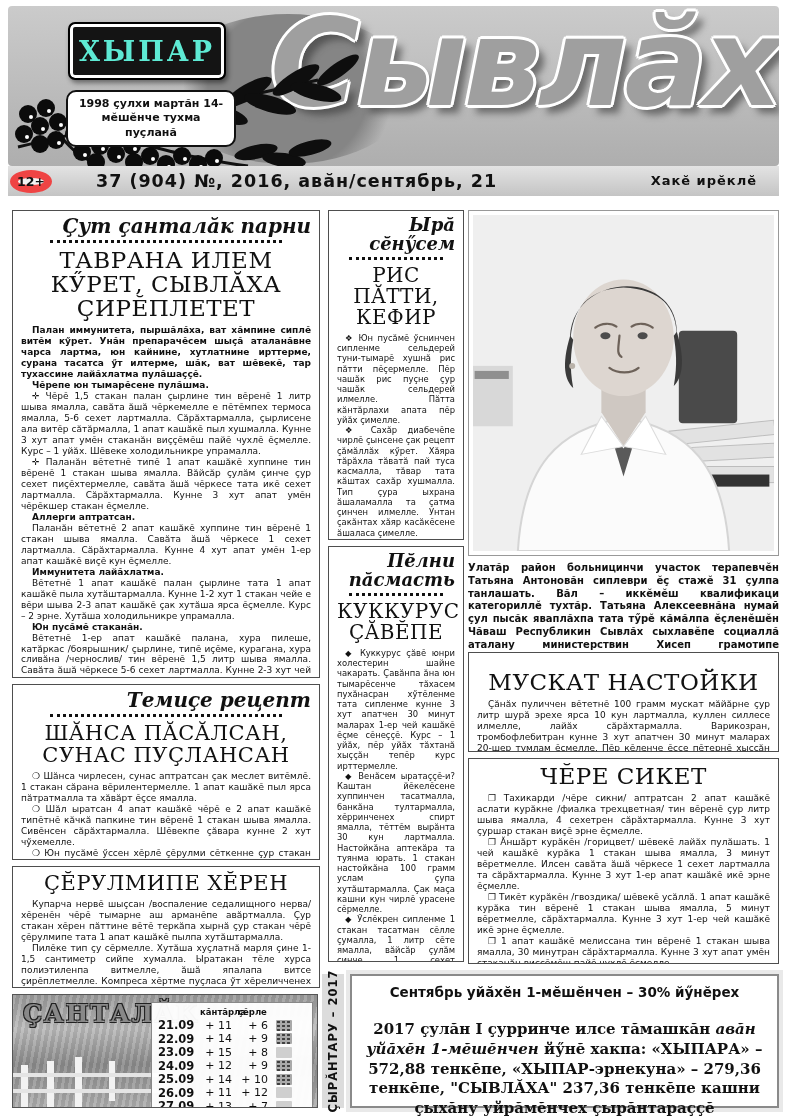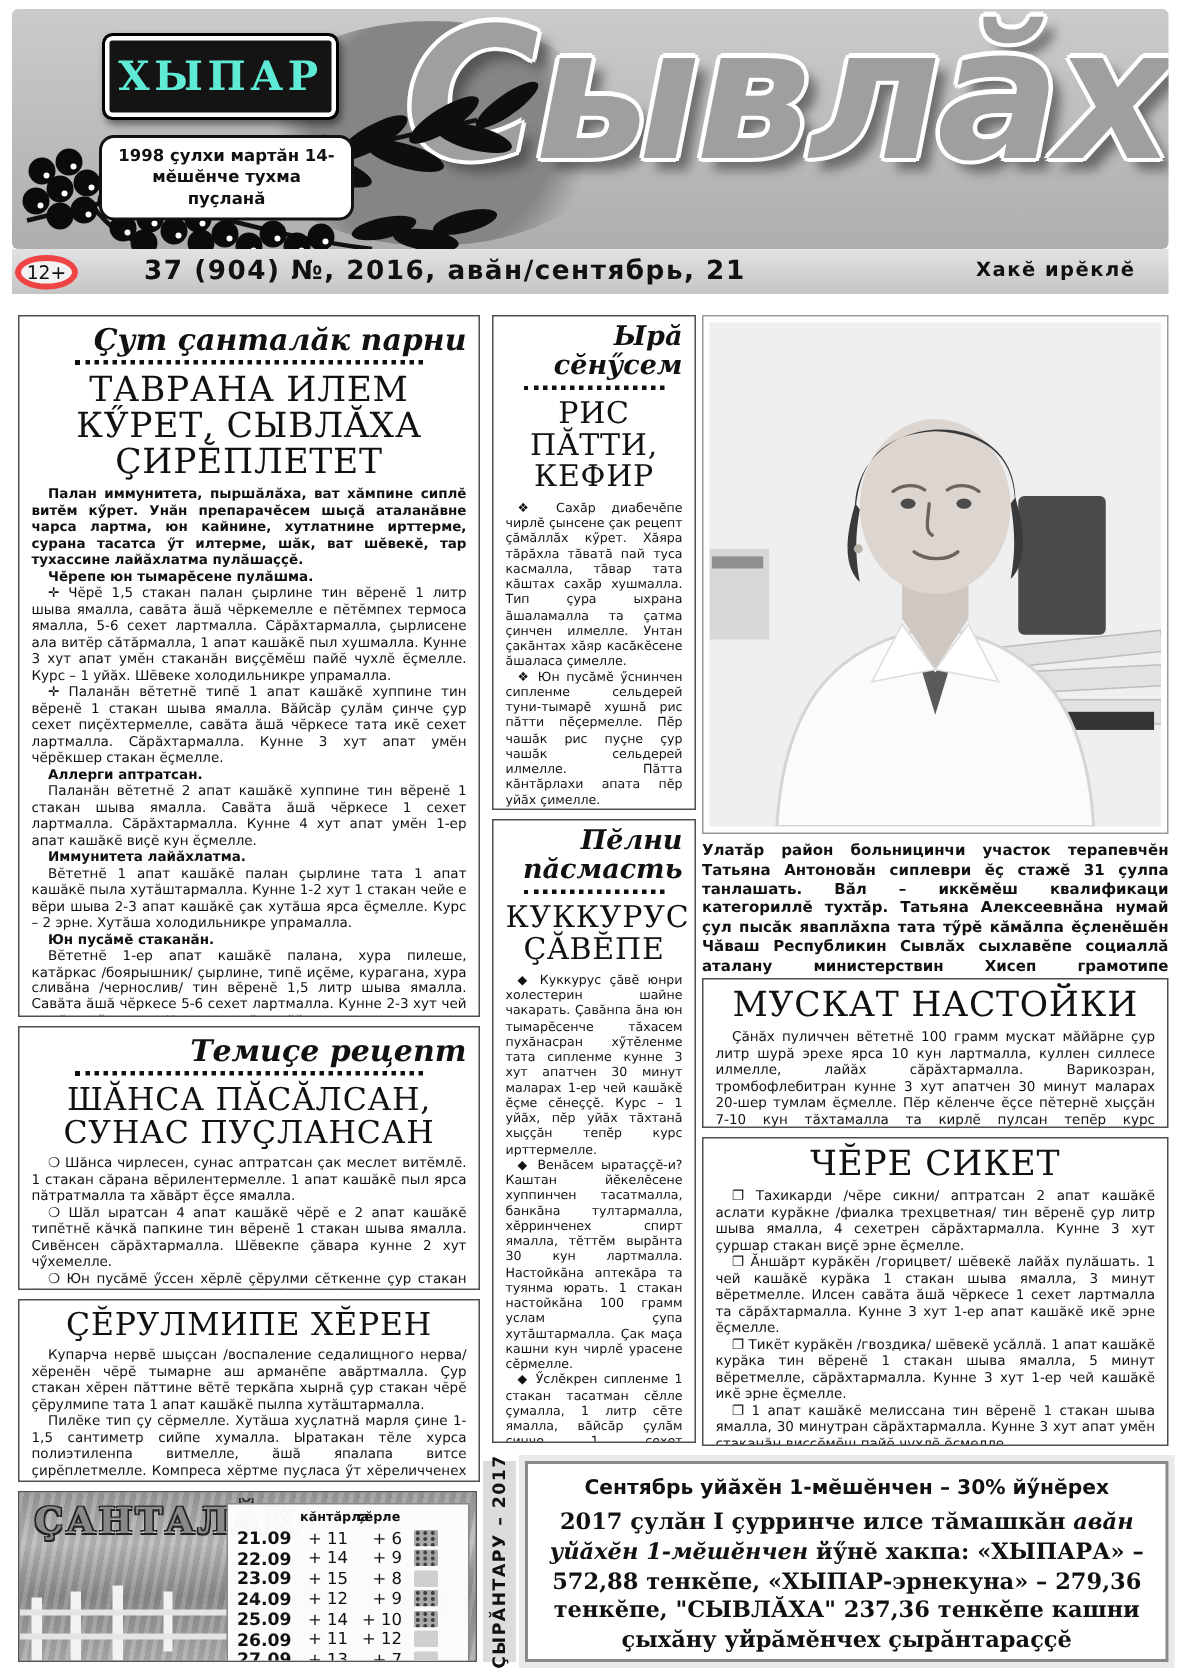--- a/index.html
+++ b/index.html
@@ -20,22 +20,22 @@
         color:#5eead4;display:flex;align-items:center;justify-content:center;font-weight:bold;
         font-size:27px;letter-spacing:3px;font-family:"DejaVu Serif",serif}
   .founded{position:absolute;left:58px;top:84px;width:170px;background:#fff;border:2px solid #111;
            border-radius:10px;padding:5px 8px;font-weight:bold;font-size:11px;text-align:center;
            line-height:1.3;box-sizing:border-box}
   .branch{position:absolute;left:-10px;top:46px;width:450px;height:120px}
   .infobar{position:absolute;left:8px;top:166px;width:771px;height:30px;
            background:linear-gradient(180deg,#e3e3e3,#c4c4c4)}
   .issue{position:absolute;left:88px;top:0;line-height:30px;font-weight:bold;font-size:17.5px;letter-spacing:1px}
   .price{position:absolute;right:22px;top:0;line-height:30px;font-weight:bold;font-size:13px;letter-spacing:1px}
-  .badge{position:absolute;left:10px;top:170px;width:42px;height:23px;border:4px solid #ef4444;border-radius:50%;
-         background:#f2f2f2;display:flex;align-items:center;justify-content:center;font-weight:normal;
+  .badge{position:absolute;left:10px;top:170px;width:42px;height:23px;border:8px solid #ef4444;border-radius:50%;
+         background:#f2f2f2;display:flex;align-items:center;justify-content:center;font-weight:bold;
          font-size:12.5px;z-index:6;box-sizing:border-box}
 
   
   .box{position:absolute;border:1px solid #4e4e4e;background:#fff;padding:5px 8px;
        overflow:hidden;box-sizing:border-box}
   .kicker{font-family:"DejaVu Serif",serif;font-style:italic;font-weight:bold;
           font-size:20px;text-align:right;line-height:1.05}
   .kicker.sm{font-size:18px}
   .dots{width:80%;margin:2px auto 5px;border-bottom:3px dotted #111;height:1px}
   .headline{font-family:"DejaVu Serif",serif;font-weight:normal;font-size:23px;text-align:center;
@@ -75,21 +75,21 @@
       background-image:radial-gradient(circle,#3f3f3f 1.1px,rgba(0,0,0,0) 1.5px);background-size:5px 4px}
 
   
   .vlabel{position:absolute;left:322px;top:974px;width:22px;height:134px;background:#dcdcdc;
           display:flex;align-items:center;justify-content:center}
   .vlabel span{transform:rotate(-90deg);white-space:nowrap;font-weight:bold;font-size:11.5px;letter-spacing:1px}
   .adbox{position:absolute;left:350px;top:974px;width:429px;height:134px;border:2px solid #8a8a8a;
          box-shadow:0 0 0 4px #e9e9e9;background:#fff;box-sizing:border-box;
          padding:5px 12px;text-align:center}
   .ad-title{font-family:"DejaVu Serif",serif;font-size:25px;line-height:1.05;letter-spacing:1px}
-  .ad-sub{font-weight:bold;font-size:13.5px;margin:3px 0 5px}
+  .ad-sub{font-weight:bold;font-size:13.5px;margin:3px 0 20px}
   .ad-body{font-family:"DejaVu Serif",serif;font-weight:bold;font-size:15px;line-height:1.32}
   .ad-body .it{font-style:italic}
 </style>
 </head>
 <body>
 
 <div class="masthead">
   <div class="blob"></div>
   <div class="big-title">Сывлăх</div>
   <svg class="branch" viewBox="0 0 450 120">
@@ -264,22 +264,22 @@
       <span class="wicon" data-icon="none"></span>
     </div>
   </div>
 </div>
 
 <div class="box mid" style="left:328px;top:210px;width:136px;height:330px">
   <div class="kicker sm">Ырă сĕнӳсем</div>
   <div class="dots"></div>
   <div class="headline">РИС ПĂТТИ, КЕФИР</div>
   <div class="body">
+    <p>❖ Юн пусăмĕ ӳснинчен сипленме сельдерей туни-тымарĕ хушнă рис пăтти пĕçермелле. Пĕр чашăк рис пуçне çур чашăк сельдерей илмелле. Пăтта кăнтăрлахи апата пĕр уйăх çимелле.</p>
     <p>❖ Сахăр диабечĕпе чирлĕ çынсене çак рецепт çăмăллăх кӳрет. Хăяра тăрăхла тăватă пай туса касмалла, тăвар тата кăштах сахăр хушмалла. Тип çура ыхрана ăшаламалла та çатма çинчен илмелле. Унтан çакăнтах хăяр касăкĕсене ăшаласа çимелле.</p>
-    <p>❖ Юн пусăмĕ ӳснинчен сипленме сельдерей туни-тымарĕ хушнă рис пăтти пĕçермелле. Пĕр чашăк рис пуçне çур чашăк сельдерей илмелле. Пăтта кăнтăрлахи апата пĕр уйăх çимелле.</p>
     <p>❖ Атеросклероз чухне юнри холестерин шайне чакарма кунне 1 хут чĕрĕ пилеш сĕткенне 100-шер грамм 2 эрне ĕçмелле. Анчах варвиттине туртăм пулсан пилеш юрамасть.</p>
   </div>
 </div>
 
 <div class="box mid" style="left:328px;top:546px;width:136px;height:416px">
   <div class="kicker sm">Пĕлни пăсмасть</div>
   <div class="dots"></div>
   <div class="headline">КУККУРУС ÇĂВĔПЕ</div>
   <div class="body">
     <p>◆ Куккурус çăвĕ юнри холестерин шайне чакарать. Çавăнпа ăна юн тымарĕсенче тăхасем пухăнасран хӳтĕленме тата сипленме кунне 3 хут апатчен 30 минут маларах 1-ер чей кашăкĕ ĕçме сĕнеççĕ. Курс – 1 уйăх, пĕр уйăх тăхтанă хыççăн тепĕр курс ирттермелле.</p>
@@ -323,21 +323,21 @@
     </svg>
   </div>
 </div>
 
 <div class="caption">
   <span>Улатăр район больницинчи участок терапевчĕн Татьяна Антоновăн сиплеври ĕç стажĕ 31 çулпа танлашать. Вăл – иккĕмĕш квалификаци категориллĕ тухтăр. Татьяна Алексеевнăна нумай çул пысăк яваплăхпа тата тӳрĕ кăмăлпа ĕçленĕшĕн Чăваш Республикин Сывлăх сыхлавĕпе социаллă аталану министерствин Хисеп грамотипе наградăланă.</span>
   <div class="credit">Сăнӳкерчĕке больница сайтĕнчен илнĕ.</div>
 </div>
 
 <div class="box" style="left:468px;top:652px;width:311px;height:100px">
-  <div class="headline" style="margin-top:0">МУСКАТ НАСТОЙКИ</div>
+  <div class="headline" style="margin-top:12px">МУСКАТ НАСТОЙКИ</div>
   <div class="body">
     <p>Çăнăх пуличчен вĕтетнĕ 100 грамм мускат мăйăрне çур литр шурă эрехе ярса 10 кун лартмалла, куллен силлесе илмелле, лайăх сăрăхтармалла. Варикозран, тромбофлебитран кунне 3 хут апатчен 30 минут маларах 20-шер тумлам ĕçмелле. Пĕр кĕленче ĕçсе пĕтернĕ хыççăн 7-10 кун тăхтамалла та кирлĕ пулсан тепĕр курс ирттермелле.</p>
   </div>
 </div>
 
 <div class="box" style="left:468px;top:758px;width:311px;height:206px">
   <div class="headline" style="margin-top:0">ЧĔРЕ СИКЕТ</div>
   <div class="body">
     <p>❐ Тахикарди /чĕре сикни/ аптратсан 2 апат кашăкĕ аслати курăкне /фиалка трехцветная/ тин вĕренĕ çур литр шыва ямалла, 4 сехетрен сăрăхтармалла. Кунне 3 хут çуршар стакан виçĕ эрне ĕçмелле.</p>
     <p>❐ Ăншăрт курăкĕн /горицвет/ шĕвекĕ лайăх пулăшать. 1 чей кашăкĕ курăка 1 стакан шыва ямалла, 3 минут вĕретмелле. Илсен савăта ăшă чĕркесе 1 сехет лартмалла та сăрăхтармалла. Кунне 3 хут 1-ер апат кашăкĕ икĕ эрне ĕçмелле.</p>

